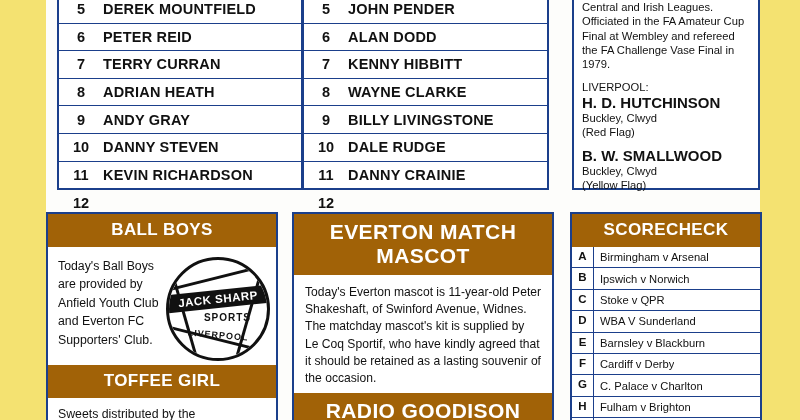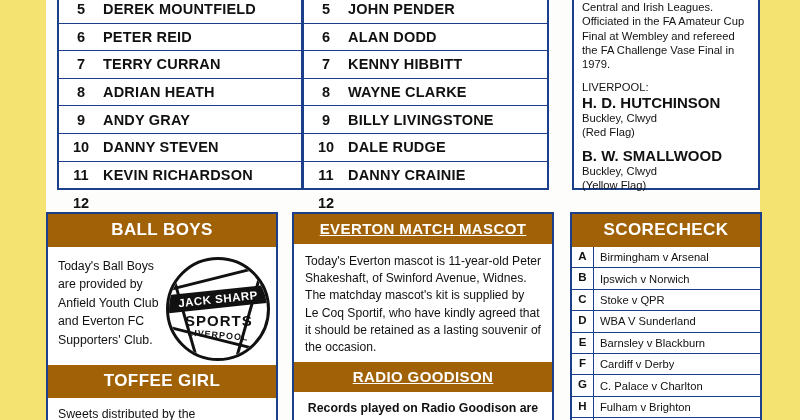--- a/index.html
+++ b/index.html
@@ -69,33 +69,33 @@
   .ball-band{
     position:absolute;left:-4px;top:30px;width:106px;height:18px;background:#111;
     transform:rotate(-6deg);
   }
   .ball-band span{
     display:block;color:#fff;font-size:11.5px;font-weight:bold;text-align:center;
     line-height:18px;letter-spacing:.5px;
   }
   .ball-mid{
     position:absolute;left:16px;top:52px;width:66px;height:13px;
-    color:#111;font-size:15px;font-weight:bold;text-align:center;letter-spacing:1px;
+    color:#111;font-size:10px;font-weight:bold;text-align:right;letter-spacing:1px;
   }
   .ball-low{
     position:absolute;left:10px;top:70px;width:78px;height:12px;
     color:#111;font-size:9px;font-weight:bold;text-align:center;letter-spacing:1px;
     transform:rotate(5deg);
   }
   .toffee-hd{font-size:16px;padding:6px 0 7px;margin-top:2px;}
   .toffee-text{font-size:12.3px;line-height:1.45;color:#111;padding:8px 10px 0 10px;}
 
   
   .mascot{left:292px;top:212px;width:262px;height:215px;}
-  .mascot .panel-hd{font-size:15px;padding:6px 0 7px;text-decoration:underline;}
+  .mascot .panel-hd{font-size:21px;padding:6px 0 7px;}
   .mascot-text{font-size:12.1px;line-height:1.42;color:#111;padding:9px 11px 6px 11px;}
   .radio-hd{font-size:21px;padding:4px 0 6px;}
   .radio-text{font-size:12.3px;line-height:1.4;color:#111;font-weight:bold;padding:8px 11px 0 11px;text-align:center;}
 
   
   .scorecheck{left:570px;top:212px;width:192px;height:215px;}
   .scorecheck .panel-hd{font-size:17px;padding:6px 0 7px;}
   .sc-row{display:flex;align-items:center;height:21.4px;border-bottom:1.5px solid #1b3f8b;box-sizing:border-box;}
   .sc-letter{width:21px;flex:0 0 21px;text-align:center;font-size:11.5px;font-weight:bold;color:#111;border-right:1.5px solid #1b3f8b;line-height:19.9px;height:100%;}
   .sc-match{font-size:11.2px;color:#111;padding-left:6px;white-space:nowrap;overflow:hidden;}

